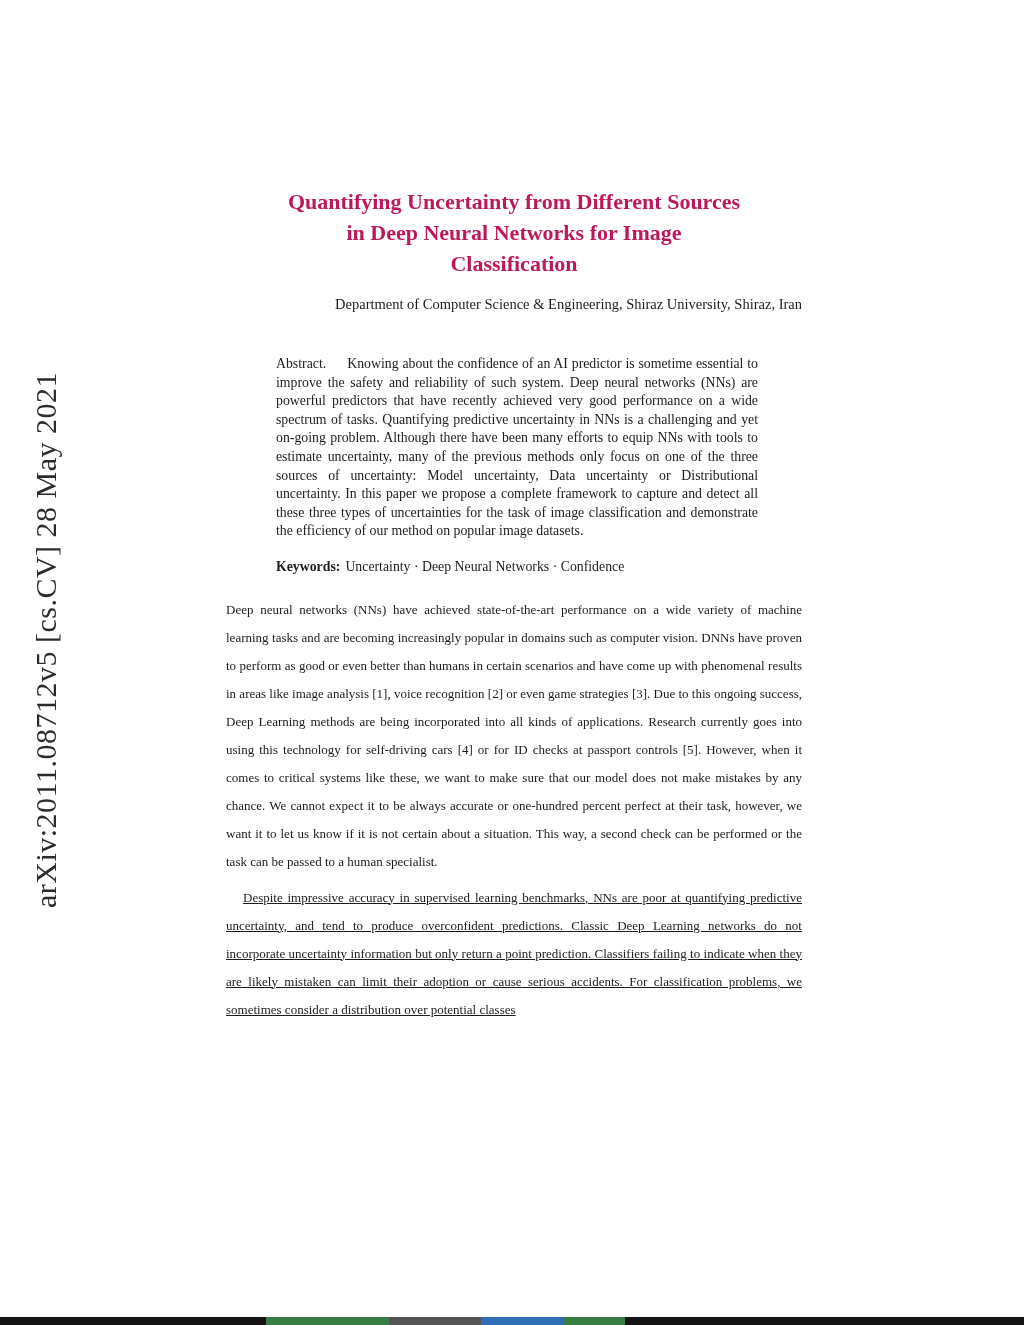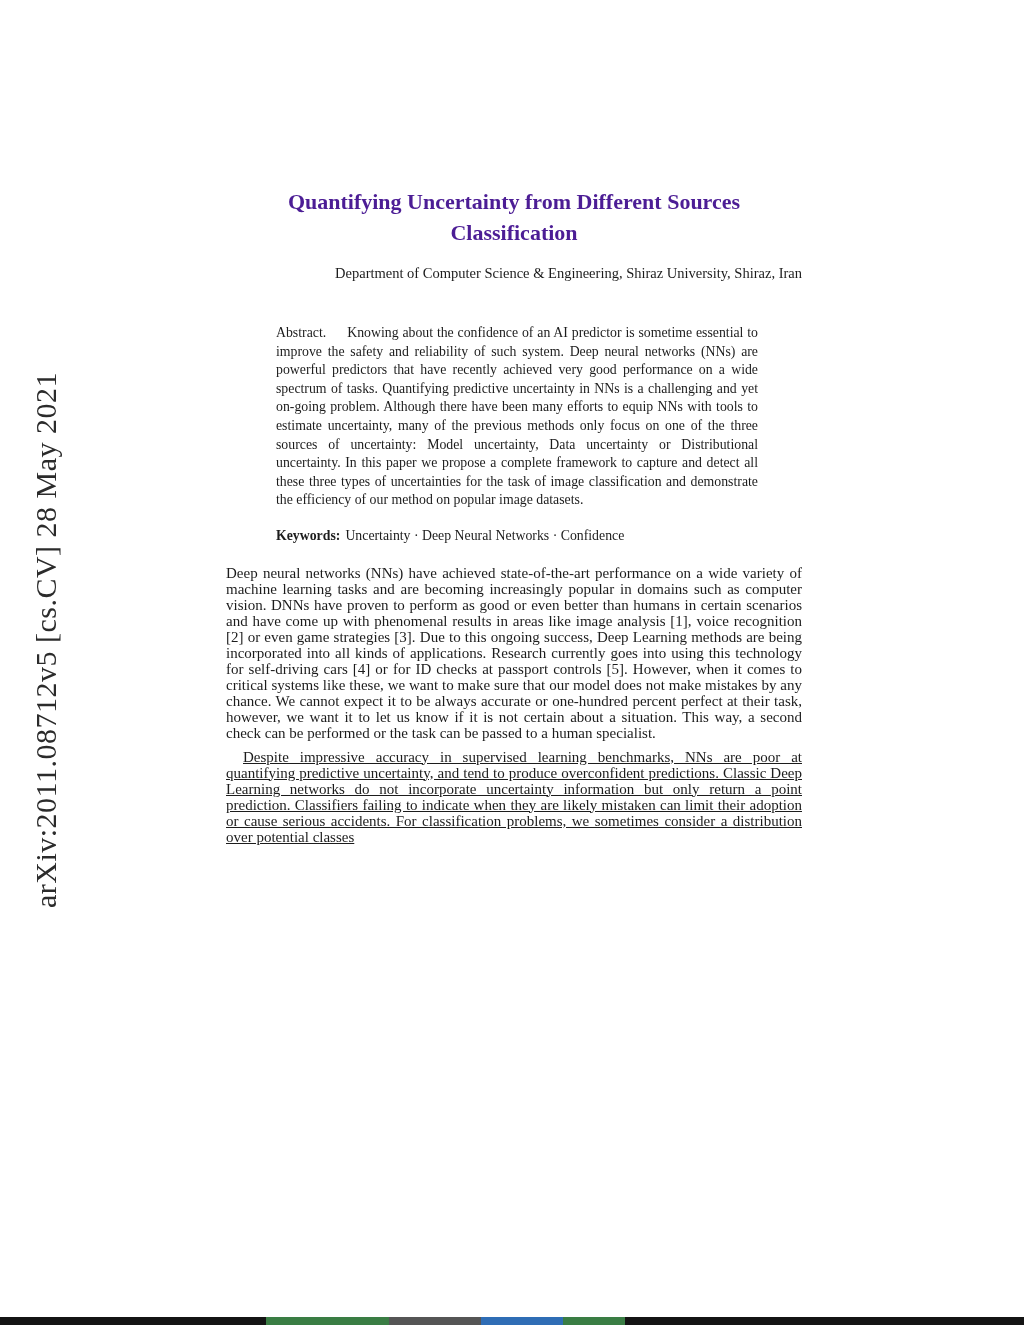--- a/index.html
+++ b/index.html
@@ -35,21 +35,21 @@
     left: 226px;
     width: 576px;
     padding-top: 186px;
   }
 
   .title {
     text-align: center;
     font-weight: bold;
     font-size: 22px;
     line-height: 31px;
-    color: #4c1d95;
+    color: #be185d;
   }
   .title .line { display: block; }
 
   .author {
     text-align: center;
     font-size: 15.5px;
     margin-top: 32px;
   }
 
   .affiliation {
@@ -76,22 +76,22 @@
   .section-heading {
     margin-top: 35px;
     font-size: 19px;
     font-weight: bold;
     color: #111;
   }
   .section-heading .num { margin-right: 20px; }
 
   .body-par {
     margin-top: 19px;
-    font-size: 15px;
-    line-height: 16px;
+    font-size: 13px;
+    line-height: 28px;
     text-align: justify;
   }
   .body-par.indent { margin-top: 8px; text-indent: 17px; text-decoration: underline; }
 
   
   .bottom-strip {
     position: absolute;
     left: 0;
     bottom: 0;
     width: 100%;
@@ -104,20 +104,21 @@
 <body>
 
 <div class="page">
 
   <div class="arxiv-banner">arXiv:2011.08712v5  [cs.CV]  28 May 2021</div>
 
   <div class="content">
 
     <h1 class="title">
       <span class="line">Quantifying Uncertainty from Different Sources</span>
+      <span class="line">in Deep Neural Networks for Image</span>
       <span class="line">Classification</span>
     </h1>
 
 
     <div class="affiliation">Department of Computer Science &amp; Engineering, Shiraz University, Shiraz, Iran</div>
 
     <p class="abstract">
       <span class="label">Abstract.</span><span>Knowing about the confidence of an AI predictor is sometime essential to improve the safety and reliability of such system. Deep neural networks (NNs) are powerful predictors that have recently achieved very good performance on a wide spectrum of tasks. Quantifying predictive uncertainty in NNs is a challenging and yet on-going problem. Although there have been many efforts to equip NNs with tools to estimate uncertainty, many of the previous methods only focus on one of the three sources of uncertainty: Model uncertainty, Data uncertainty or Distributional uncertainty. In this paper we propose a complete framework to capture and detect all these three types of uncertainties for the task of image classification and demonstrate the efficiency of our method on popular image datasets.</span>
     </p>
 

